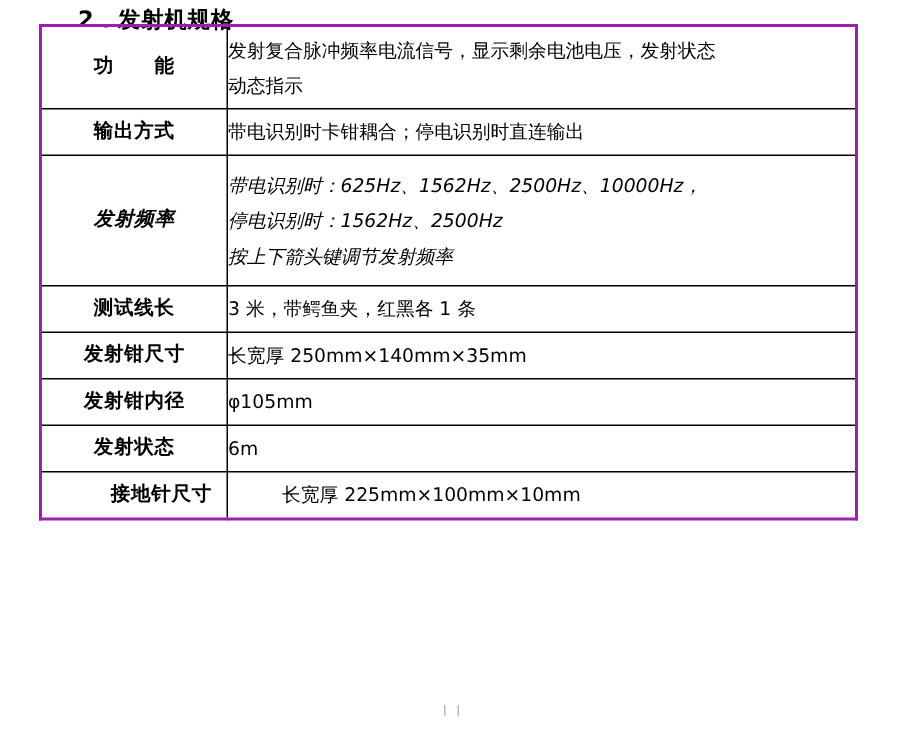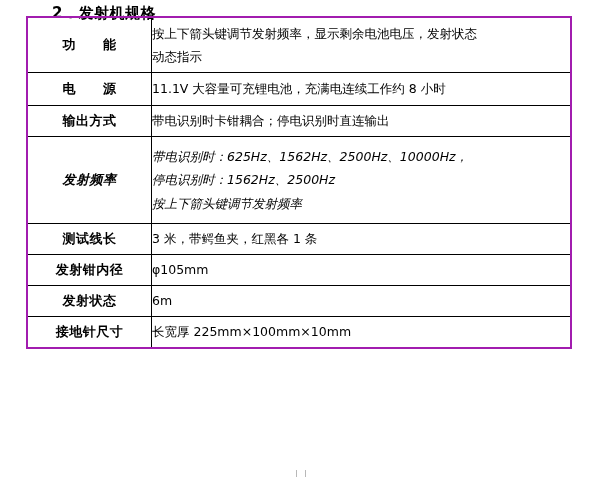--- a/index.html
+++ b/index.html
@@ -74,21 +74,21 @@
   .r-freq .value-cell { height: 86px; font-style: italic; }
   .r-testlen .label-cell,
   .r-testlen .value-cell { height: 30px; }
   .r-size .label-cell,
   .r-size .value-cell { height: 30px; }
   .r-inner .label-cell,
   .r-inner .value-cell { height: 30px; }
   .r-wire .label-cell,
   .r-wire .value-cell { height: 30px; }
   .r-ground .label-cell,
-  .r-ground .value-cell { height: 30px; }
+  .r-ground .value-cell { height: 30px; padding-left: 36px; }
   .sep-heavy {
     border-top-width: 2px;
   }
   .footer-mark {
     position: absolute;
     left: 296px;
     top: 470px;
     width: 8px;
     height: 7px;
     border-left: 1px solid #b8b8b8;
@@ -100,48 +100,48 @@
 
 <div class="page">
 
   <div class="heading">2．发射机规格</div>
 
   <table class="spec-table">
     <tbody>
       <tr class="r-func">
         <td class="label-cell">功　　能</td>
         <td class="value-cell">
-          <span class="line">按上下箭头键调节发射频率，显示剩余电池电压，发射状态</span>
+          <span class="line">发射复合脉冲频率电流信号，显示剩余电池电压，发射状态</span>
           <span class="line">动态指示</span>
-        </td>
-      </tr>
-      <tr class="r-power">
-        <td class="label-cell sep-heavy">电　　源</td>
-        <td class="value-cell sep-heavy">
-          <span class="line">11.1V 大容量可充锂电池，充满电连续工作约 8 小时</span>
         </td>
       </tr>
       <tr class="r-output">
         <td class="label-cell sep-heavy">输出方式</td>
         <td class="value-cell sep-heavy">
           <span class="line">带电识别时卡钳耦合；停电识别时直连输出</span>
         </td>
       </tr>
       <tr class="r-freq">
         <td class="label-cell sep-heavy">发射频率</td>
         <td class="value-cell sep-heavy">
           <span class="line">带电识别时：625Hz、1562Hz、2500Hz、10000Hz，</span>
           <span class="line">停电识别时：1562Hz、2500Hz</span>
           <span class="line">按上下箭头键调节发射频率</span>
         </td>
       </tr>
       <tr class="r-testlen">
         <td class="label-cell sep-heavy">测试线长</td>
         <td class="value-cell sep-heavy">
           <span class="line">3 米，带鳄鱼夹，红黑各 1 条</span>
+        </td>
+      </tr>
+      <tr class="r-size">
+        <td class="label-cell sep-heavy">发射钳尺寸</td>
+        <td class="value-cell sep-heavy">
+          <span class="line">长宽厚 250mm×140mm×35mm</span>
         </td>
       </tr>
       <tr class="r-inner">
         <td class="label-cell sep-heavy">发射钳内径</td>
         <td class="value-cell sep-heavy">
           <span class="line">φ105mm</span>
         </td>
       </tr>
       <tr class="r-wire">
         <td class="label-cell sep-heavy">发射状态</td>

